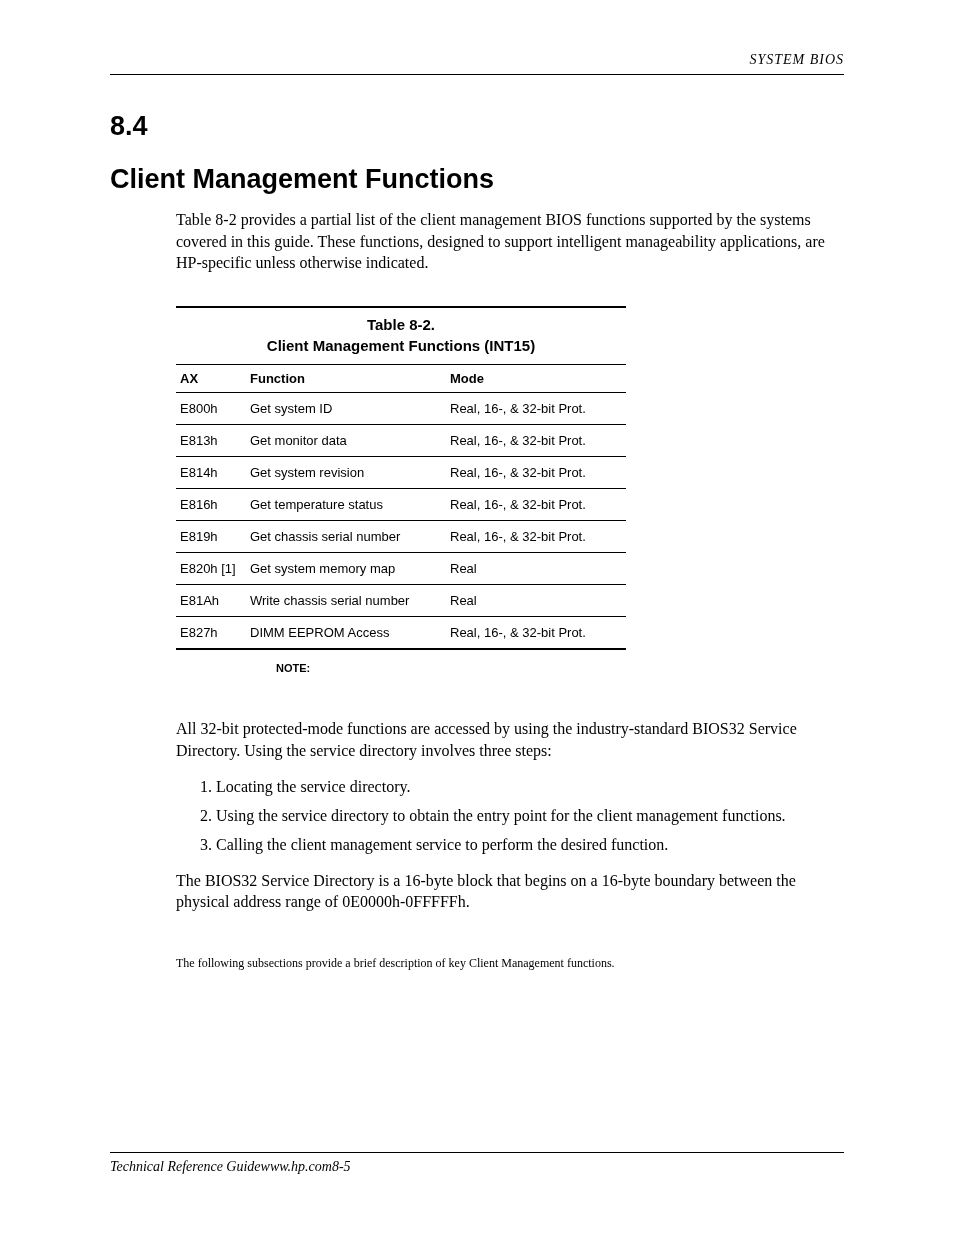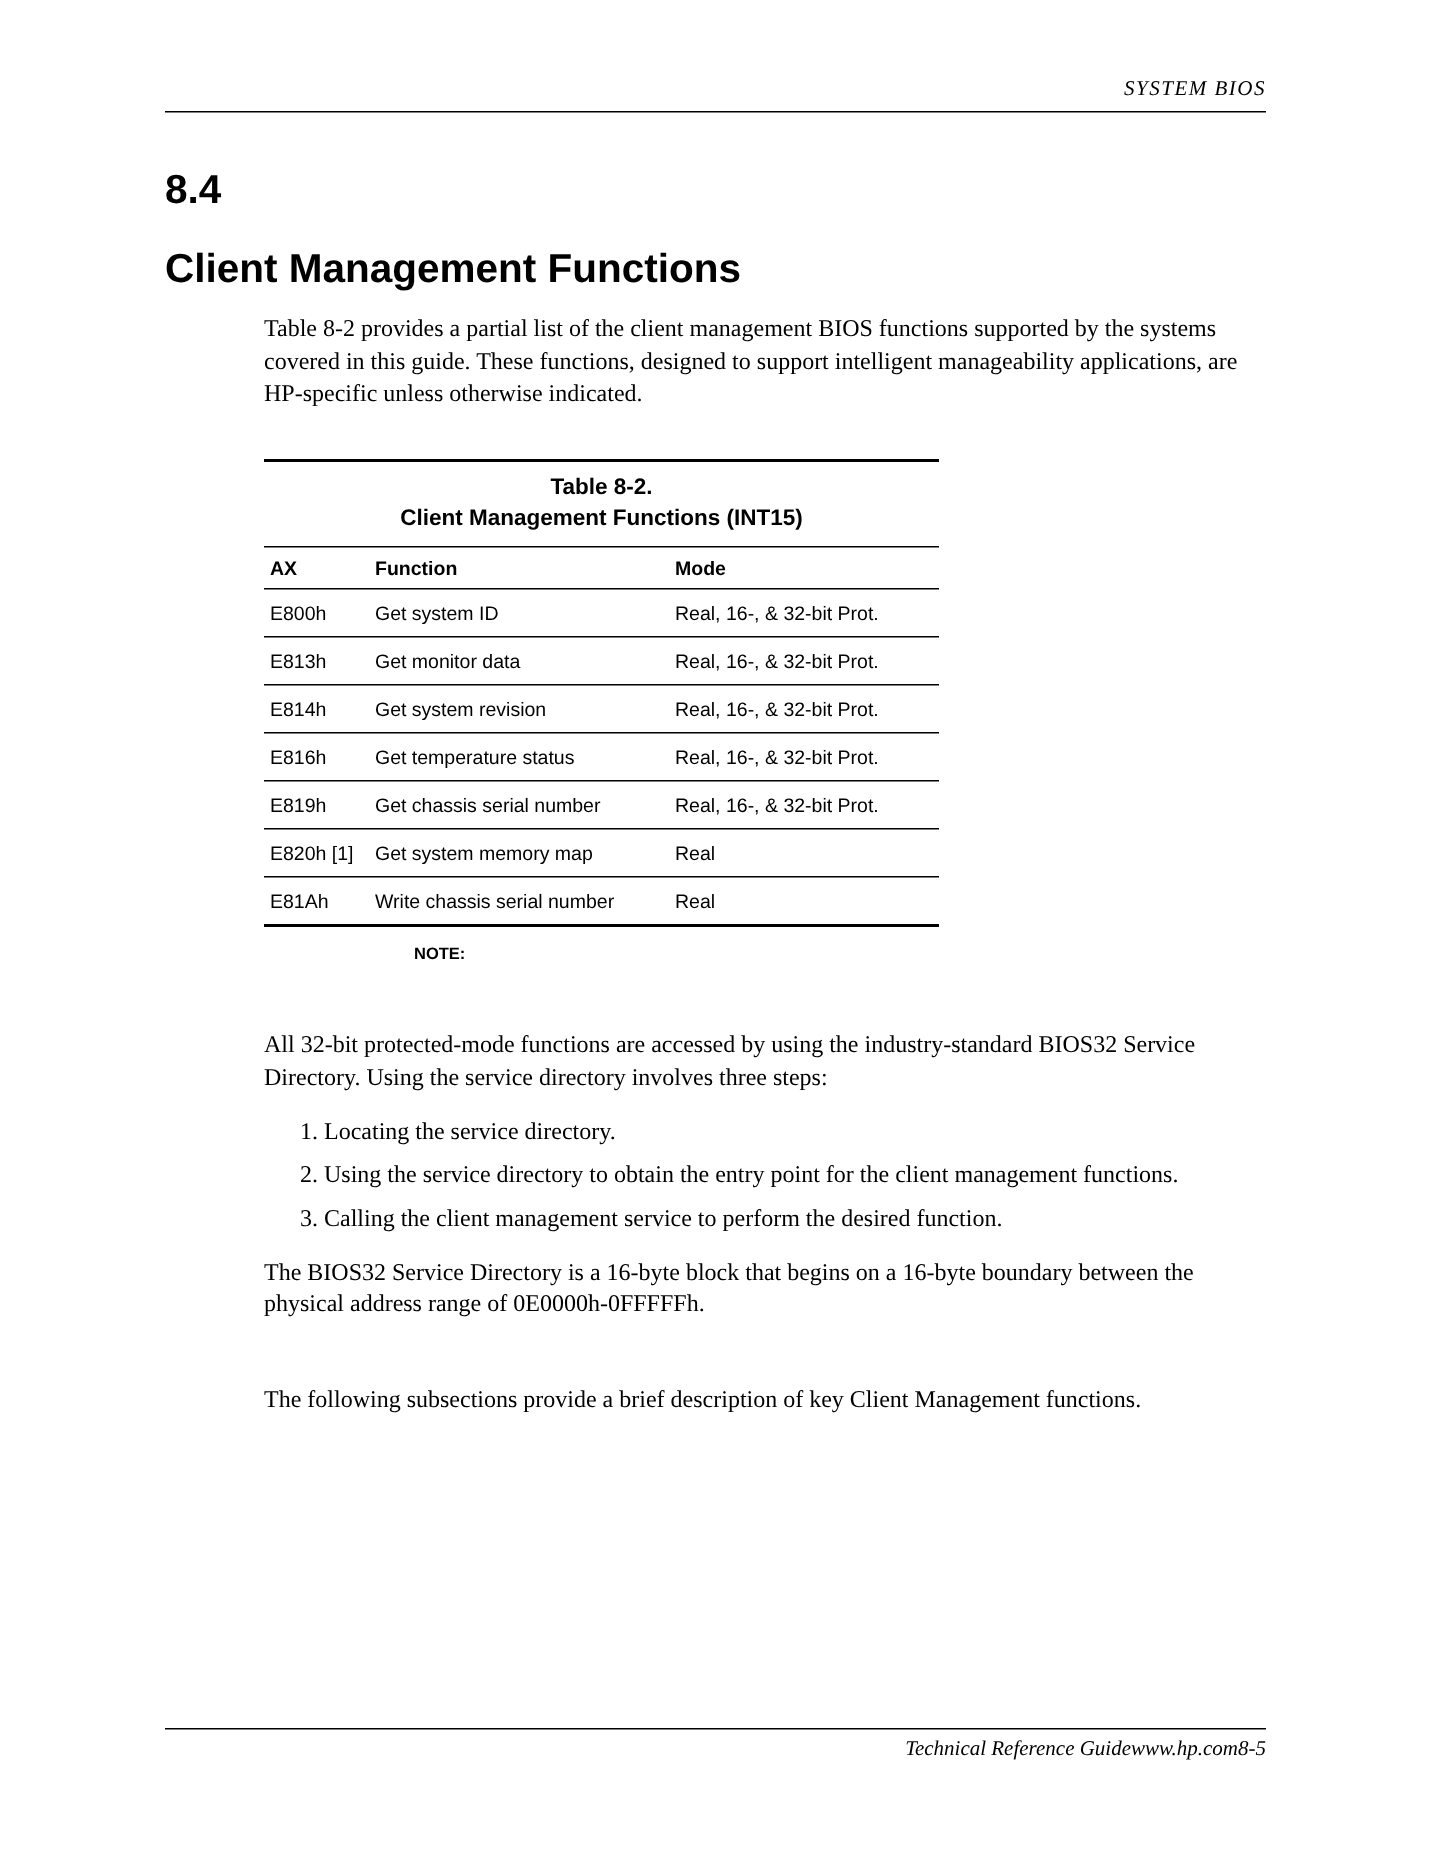--- a/index.html
+++ b/index.html
@@ -93,36 +93,36 @@
     line-height: 1.8;
   }
   .steps li { margin-left: 20px; }
   .para2 {
     font-size: 16px;
     line-height: 1.35;
     margin-left: 66px;
     margin-top: 10px;
   }
   .para3 {
-    font-size: 16px;
+    font-size: 12px;
     line-height: 1.35;
     margin-left: 66px;
     margin-top: 42px;
   }
   .footer {
     position: absolute;
     left: 110px; right: 110px;
     bottom: 60px;
     border-top: 1.5px solid #000;
     padding-top: 6px;
     font-family: Georgia, "Times New Roman", serif;
     font-style: italic;
     font-size: 14px;
     display: flex;
-    justify-content: flex-end;
+    justify-content: flex-start;
   }
 </style>
 </head>
 <body>
 
 <div class="header-area">
   <span>SYSTEM BIOS</span>
 </div>
 
 <h1 class="section-heading">
@@ -174,20 +174,25 @@
       <tr>
         <td>E820h [1]</td>
         <td>Get system memory map</td>
         <td>Real</td>
       </tr>
       <tr>
         <td>E81Ah</td>
         <td>Write chassis serial number</td>
         <td>Real</td>
       </tr>
+      <tr>
+        <td>E827h</td>
+        <td>DIMM EEPROM Access</td>
+        <td>Real, 16-, &amp; 32-bit Prot.</td>
+      </tr>
     </tbody>
   </table>
   <div class="note-block">
     <div>NOTE:</div>
   </div>
 </div>
 
 <p class="para">All 32-bit protected-mode functions are accessed by using the industry-standard BIOS32 Service Directory.  Using the service directory involves three steps:</p>
 
 <ol class="steps">

